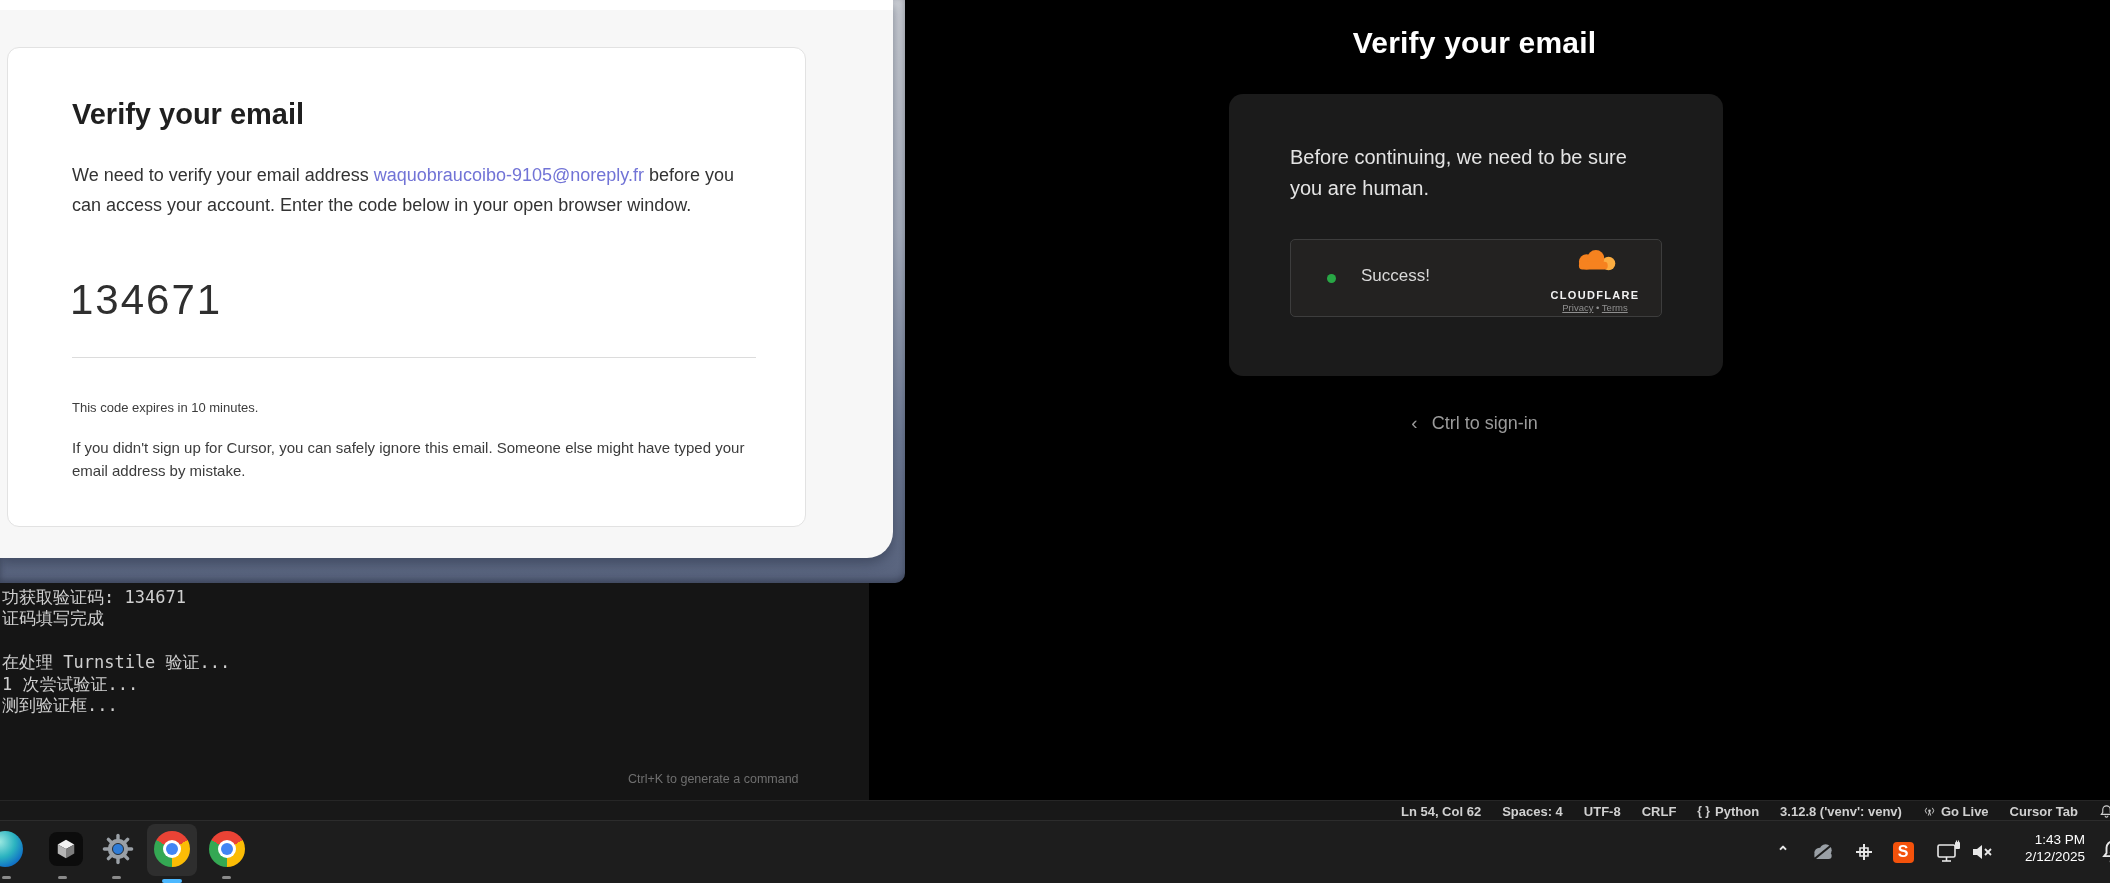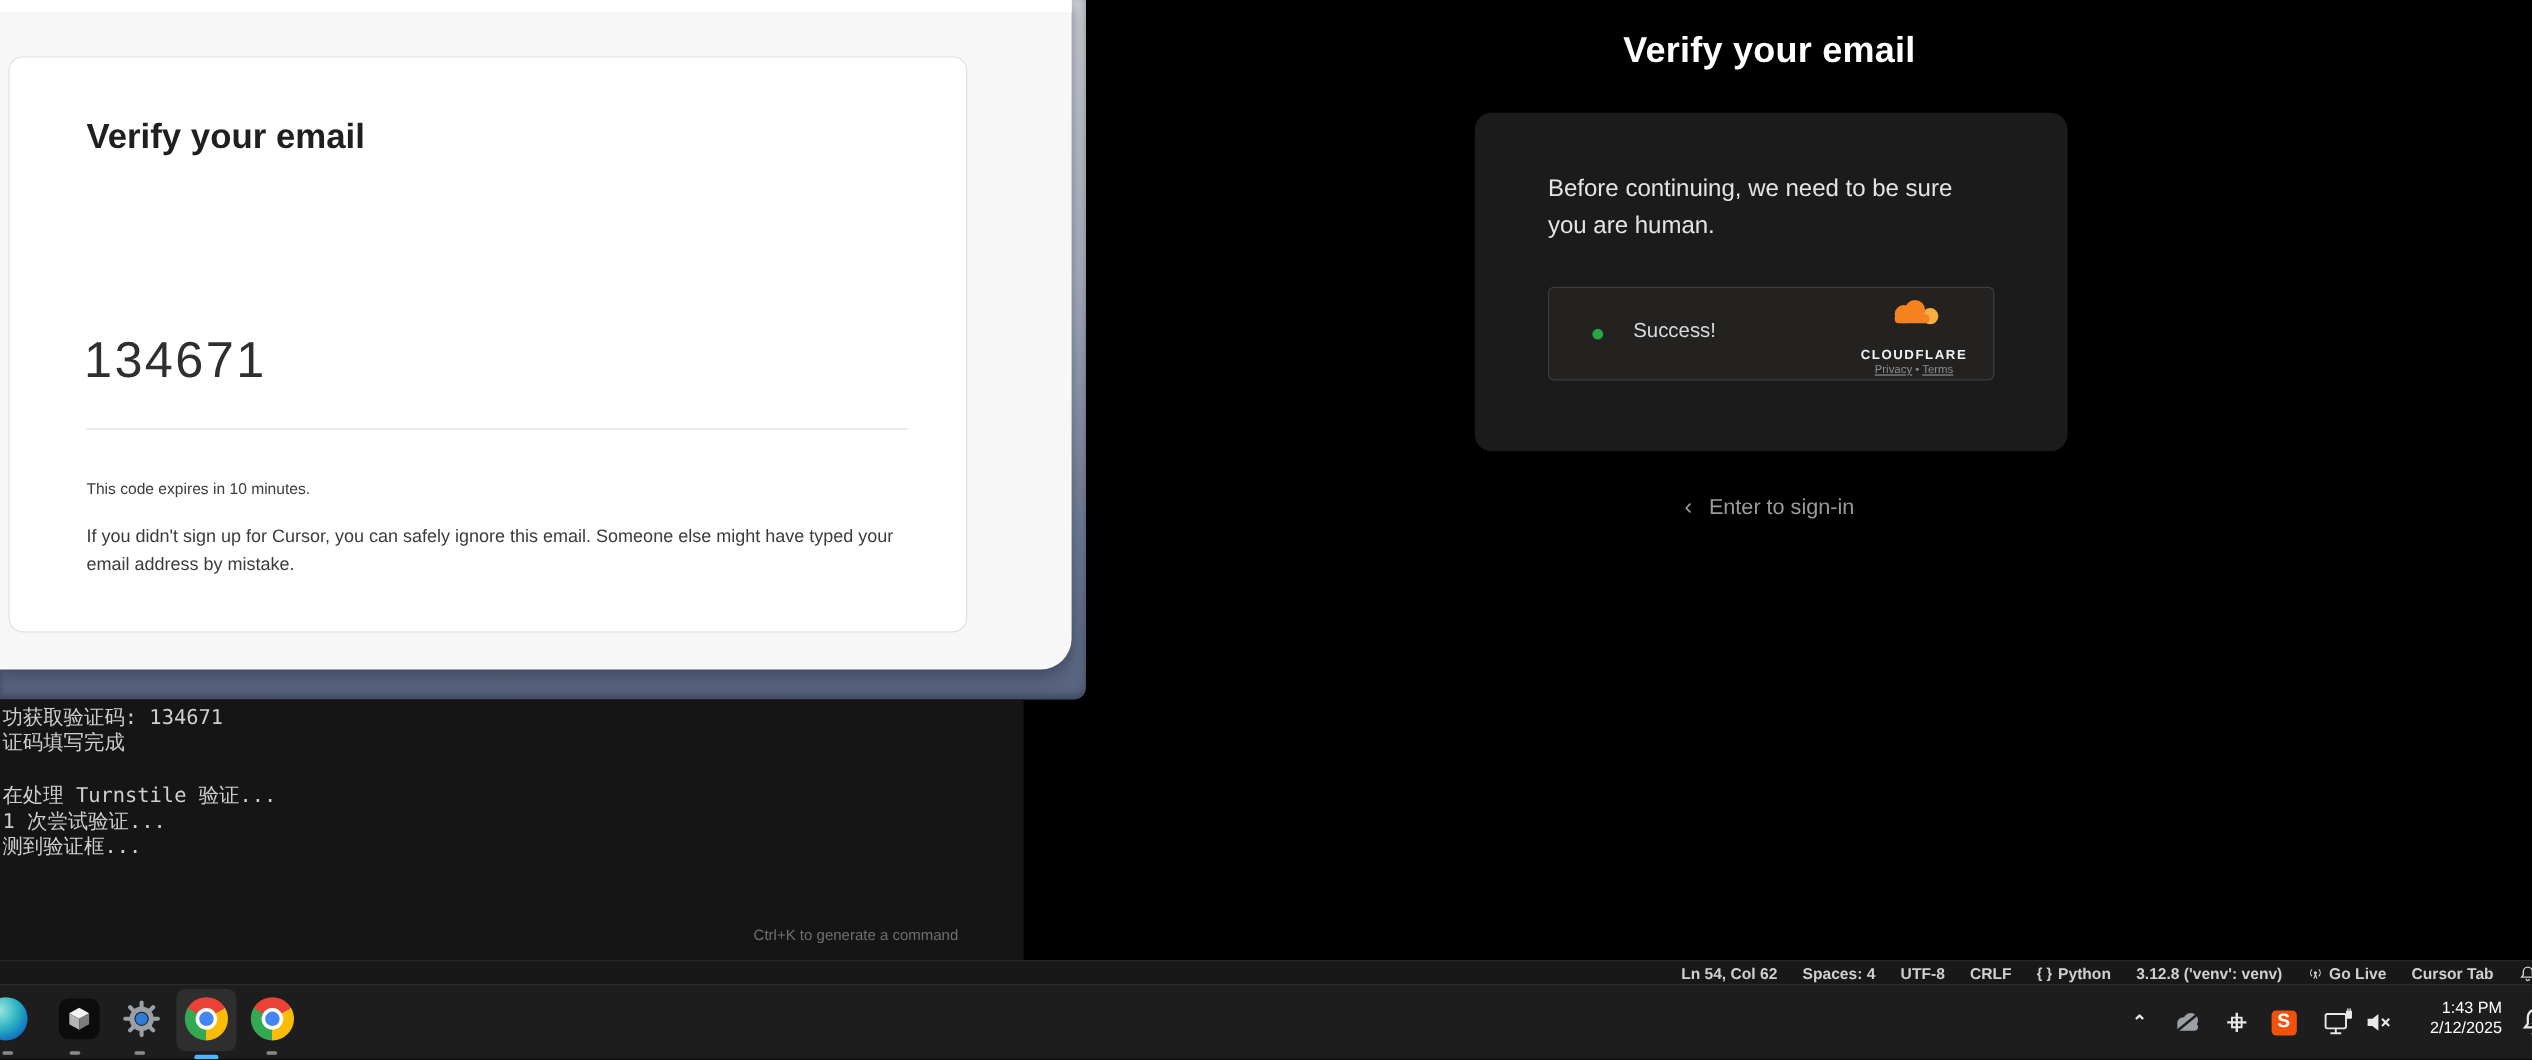--- a/index.html
+++ b/index.html
@@ -37,21 +37,21 @@
              border:1px solid #e2e2e2;border-radius:12px;}
   .m-title{position:absolute;left:64px;top:50px;color:#1f1f1f;font-size:29px;font-weight:700;}
   .m-body{position:absolute;left:64px;top:112px;width:688px;color:#333;font-size:18px;line-height:30px;}
   .m-link{color:#7173d6;cursor:pointer;}
   .m-code{position:absolute;left:62px;top:228px;color:#2f2f2f;font-size:42px;letter-spacing:2px;font-weight:400;}
   .m-divider{position:absolute;left:64px;top:309px;width:684px;height:1px;background:#dcdcdc;}
   .m-expiry{position:absolute;left:64px;top:352px;color:#3c3c3c;font-size:13px;}
   .m-disclaimer{position:absolute;left:64px;top:388px;width:676px;color:#3c3c3c;font-size:15px;line-height:23px;}
 
   
-  .terminal{position:absolute;left:0;top:583px;width:853px;height:217px;background:#151515;}
+  .terminal{position:absolute;left:0;top:583px;width:853px;height:217px;background:#151515;padding-left:16px;}
   .t-line{position:absolute;left:2px;color:#cfcfcf;font-size:17px;white-space:pre;
           font-family:"DejaVu Sans Mono",monospace;}
   .t-hint{position:absolute;left:628px;top:772px;color:#6f6f6f;font-size:12.5px;}
 
   
   .sliver{position:absolute;left:2096px;top:0;width:14px;height:800px;background:#1e1e1e;border-left:1px solid #050505;}
   .sl-frag{position:absolute;left:1px;width:13px;}
   .sl-txt{position:absolute;left:2px;color:#9a9a9a;font-size:9px;font-family:"DejaVu Sans Mono",monospace;}
 
   
@@ -103,30 +103,33 @@
           <div class="cf-word" data-name="cloudflare-wordmark">CLOUDFLARE</div>
           <div class="cf-links" data-name="turnstile-links">
             <span data-name="privacy-link">Privacy</span>
             <span data-name="links-separator">•</span>
             <span data-name="terms-link">Terms</span>
           </div>
         </div>
       </div>
     </div>
     <div class="back" data-name="back-to-signin-link">
-      <span class="chev" data-name="chevron-left-icon">‹</span><span data-name="back-to-signin-label">Enter to sign-in</span>
+      <span class="chev" data-name="chevron-left-icon">‹</span><span data-name="back-to-signin-label">Ctrl to sign-in</span>
     </div>
   </div>
 
   <div class="slate" data-name="background-window-edge"></div>
 
   <div class="mailwin" data-name="email-window">
     <div class="mail-top" data-name="email-window-topbar"></div>
     <div class="mail-card" data-name="email-card">
       <div class="m-title" data-name="email-title">Verify your email</div>
+      <div class="m-body" data-name="email-body">
+        <span data-name="email-body-prefix">We need to verify your email address </span><span class="m-link" data-name="email-address-link">waquobraucoibo-9105@noreply.fr</span><span data-name="email-body-suffix"> before you can access your account. Enter the code below in your open browser window.</span>
+      </div>
       <div class="m-code" data-name="verification-code">134671</div>
       <div class="m-divider" data-name="divider"></div>
       <div class="m-expiry" data-name="code-expiry-note">This code expires in 10 minutes.</div>
       <div class="m-disclaimer" data-name="email-disclaimer">If you didn't sign up for Cursor, you can safely ignore this email. Someone else might have typed your email address by mistake.</div>
     </div>
   </div>
 
   <div class="terminal" data-name="terminal-panel">
     <div class="t-line" style="top:3px" data-name="terminal-line">功获取验证码: 134671</div>
     <div class="t-line" style="top:24px" data-name="terminal-line">证码填写完成</div>

